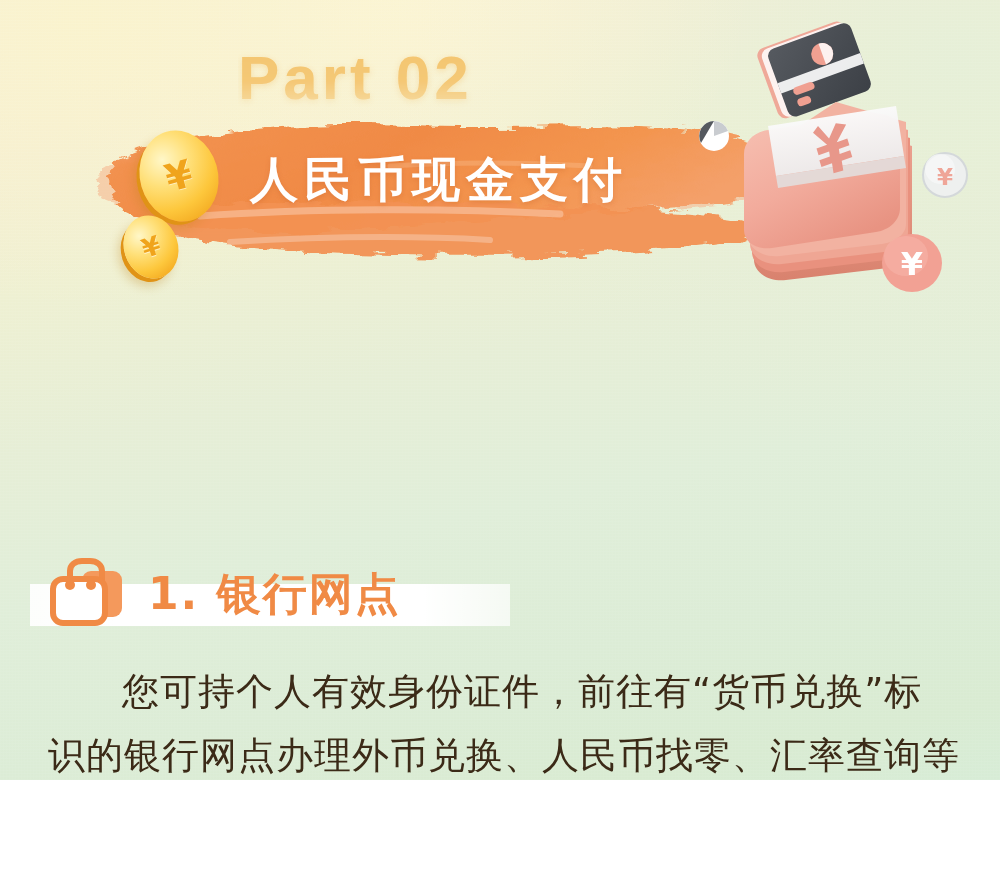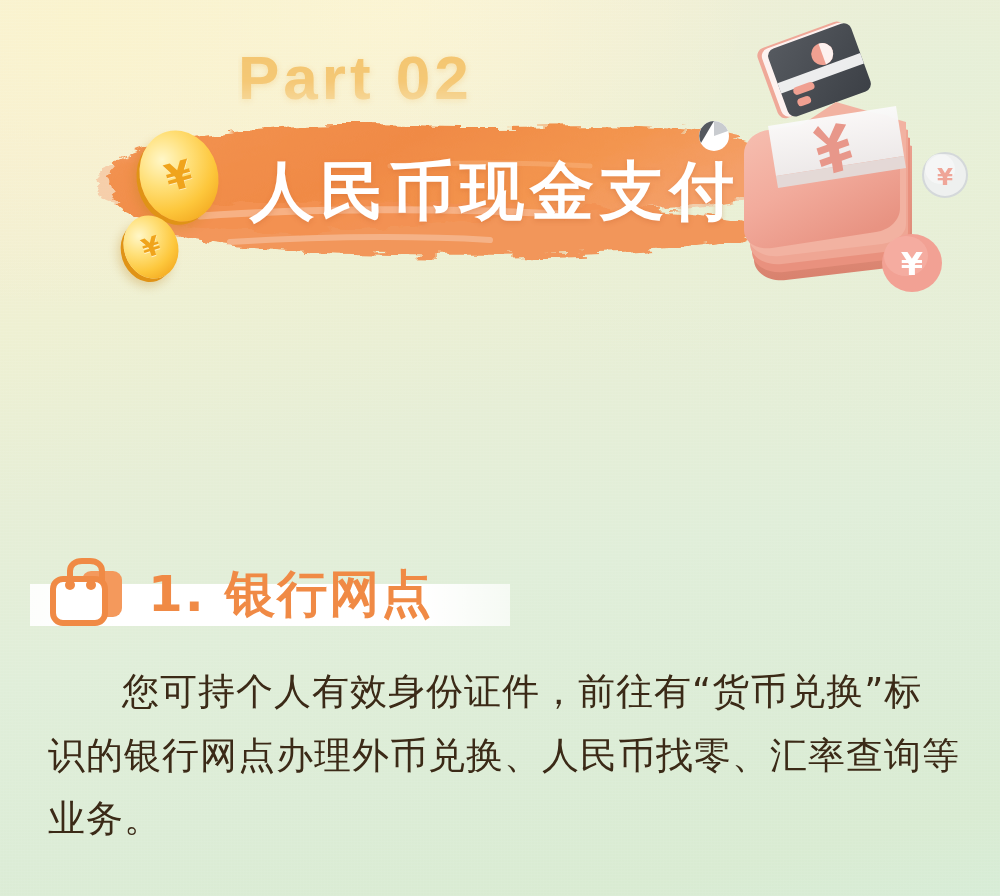--- a/index.html
+++ b/index.html
@@ -7,21 +7,21 @@
   body {
     width: 1000px;
     height: 896px;
     overflow: hidden;
     font-family: "Liberation Sans", "DejaVu Sans", sans-serif;
   }
 
   #page {
     position: relative;
     width: 1000px;
-    height: 896px;
+    height: 780px;
     overflow: hidden;
     background:
       radial-gradient(ellipse 560px 420px at 8% 2%, rgba(250,243,205,0.95) 0%, rgba(250,243,205,0.0) 70%),
       radial-gradient(ellipse 520px 360px at 38% 0%, rgba(252,246,212,0.85) 0%, rgba(252,246,212,0.0) 72%),
       radial-gradient(ellipse 700px 520px at 96% 8%, rgba(229,239,216,0.9) 0%, rgba(229,239,216,0.0) 78%),
       linear-gradient(168deg,
           #f7f1d7 0%,
           #f5eed3 14%,
           #eef0d2 30%,
           #e6eed6 46%,
@@ -68,21 +68,21 @@
     height: 180px;
     z-index: 4;
   }
   .brush-wrap svg { width: 100%; height: 100%; display: block; }
 
   .banner-title {
     position: absolute;
     left: 250px;
     top: 148px;
     z-index: 6;
-    font-size: 64px;
+    font-size: 48px;
     font-weight: bold;
     color: #ffffff;
     letter-spacing: 6px;
     white-space: nowrap;
     font-family: "DejaVu Serif", "Liberation Serif", serif;
     text-shadow: 0 2px 5px rgba(190,90,40,0.28);
   }
 
   
   .coin-gold {
@@ -140,21 +140,21 @@
     width: 480px;
     height: 42px;
     background: linear-gradient(90deg, rgba(255,255,255,0.92) 0%, #ffffff 18%, #ffffff 82%, rgba(255,255,255,0.70) 100%);
     z-index: 1;
   }
   .bag-icon { position: relative; z-index: 2; width: 78px; height: 74px; margin-right: 22px; }
   .bag-icon svg { width: 100%; height: 100%; display: block; }
   .heading-text {
     position: relative;
     z-index: 2;
-    font-size: 50px;
+    font-size: 44px;
     font-weight: bold;
     color: #f08a45;
     letter-spacing: 2px;
     white-space: nowrap;
     font-family: "DejaVu Sans", "Liberation Sans", sans-serif;
   }
 </style>
 </head>
 <body>
 

